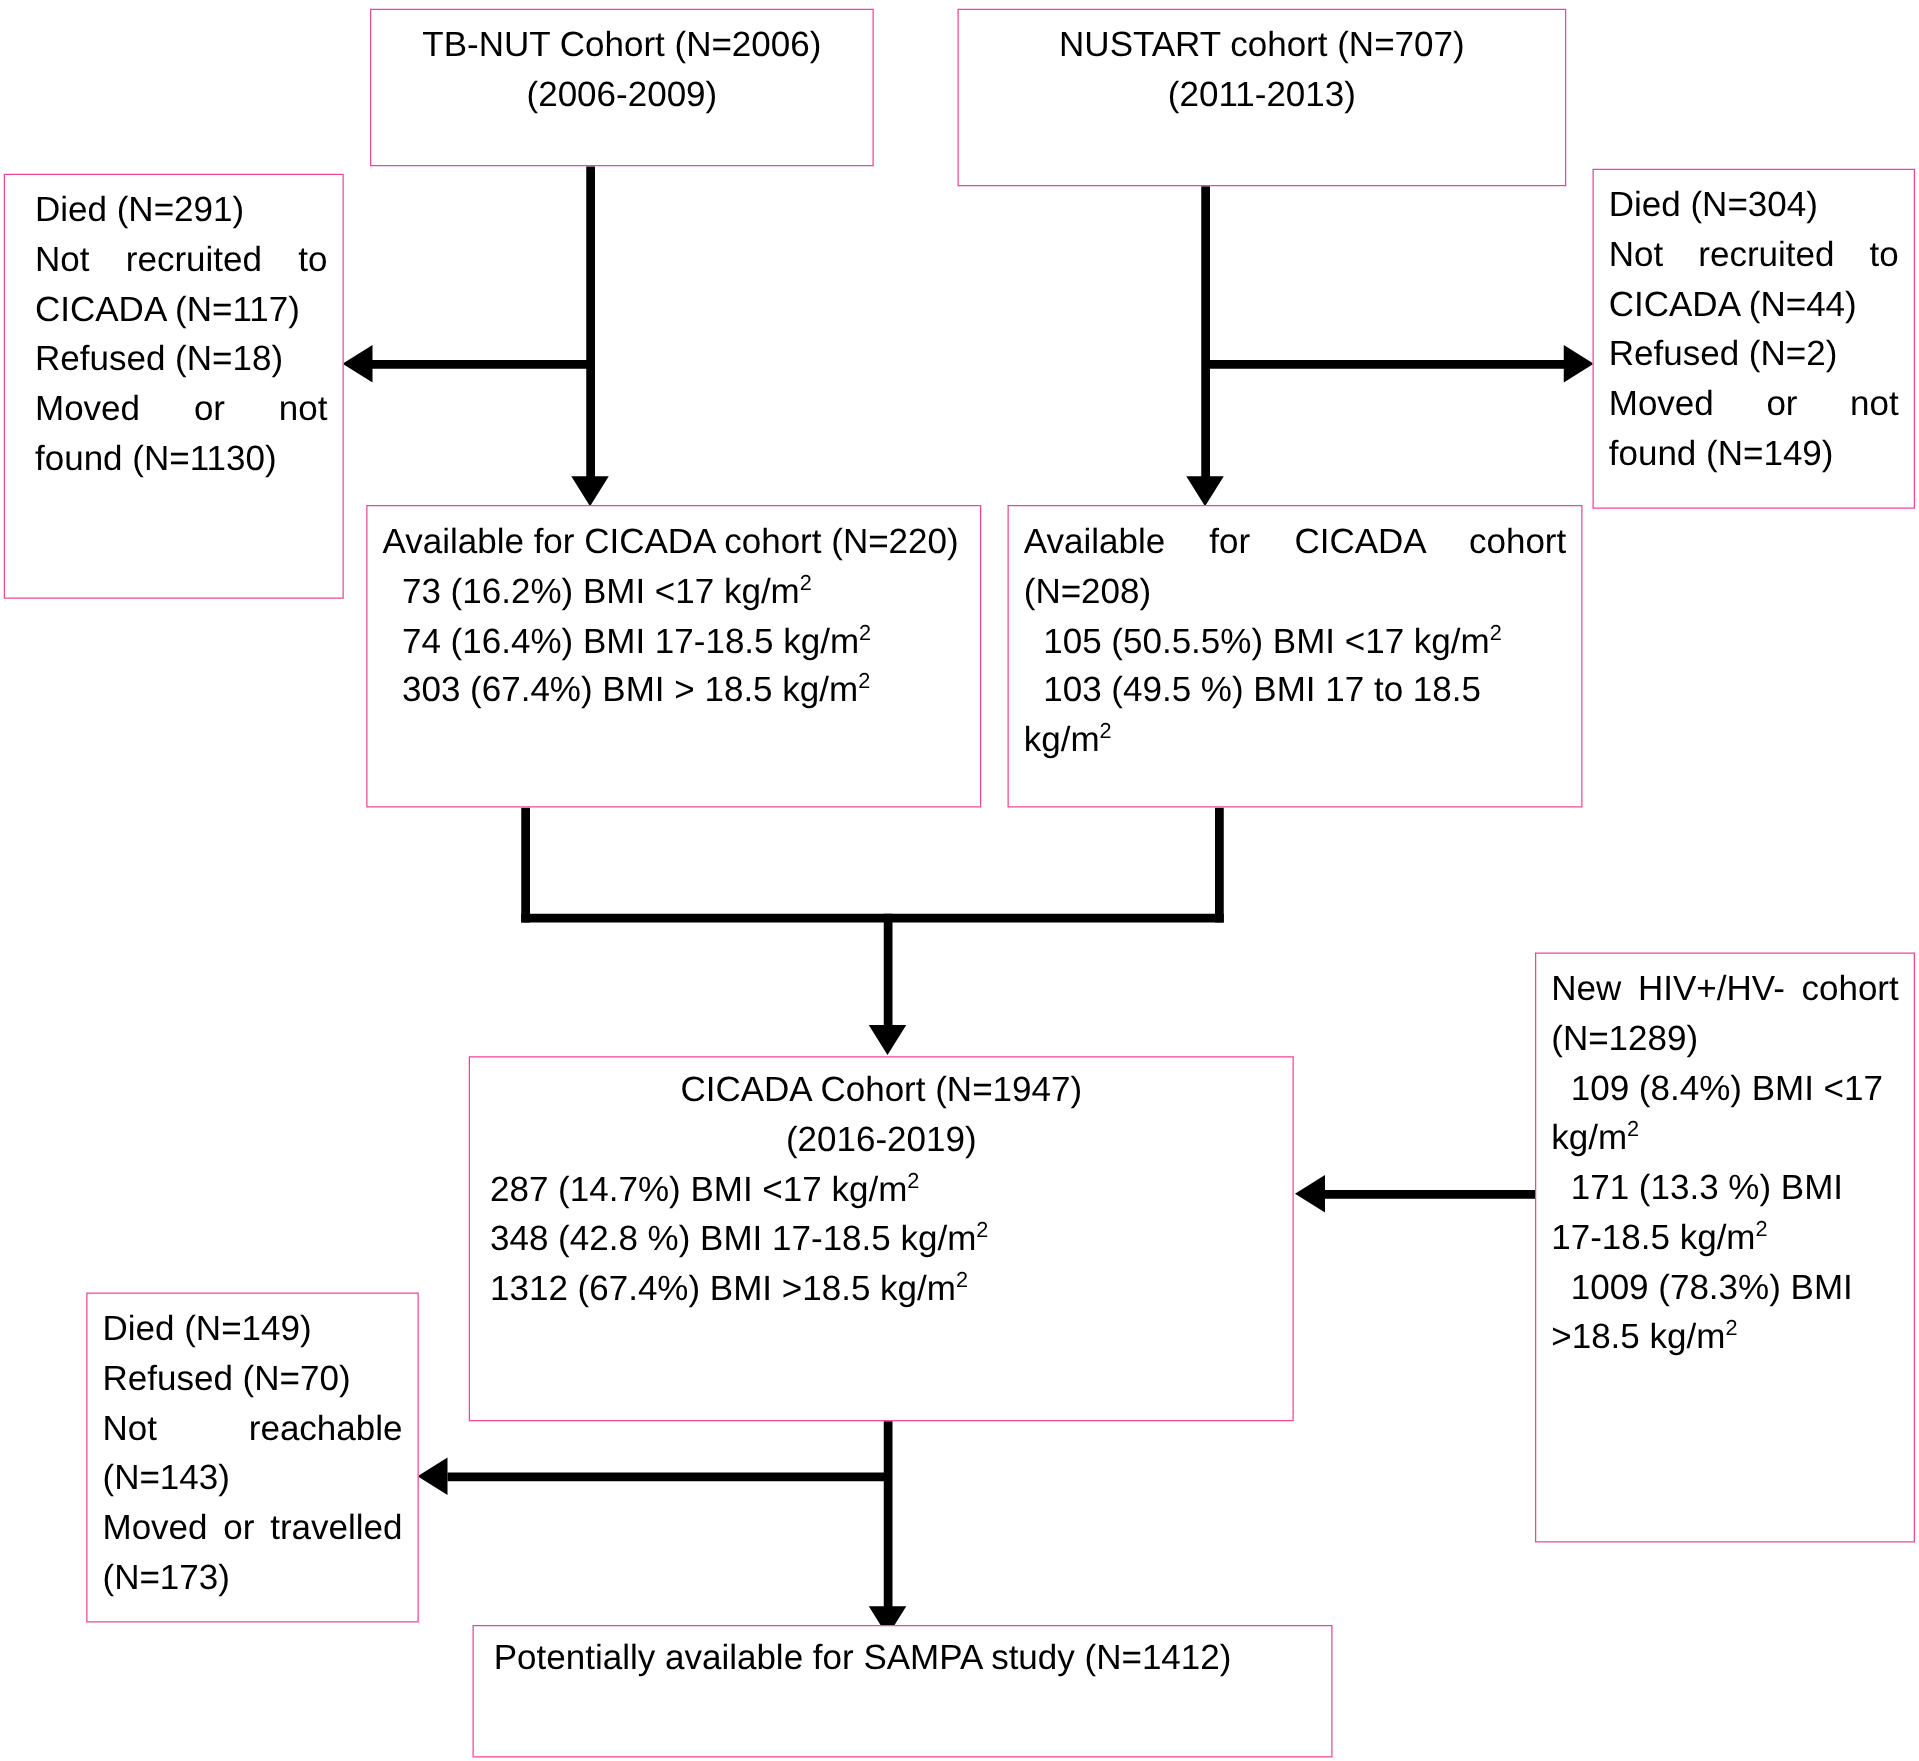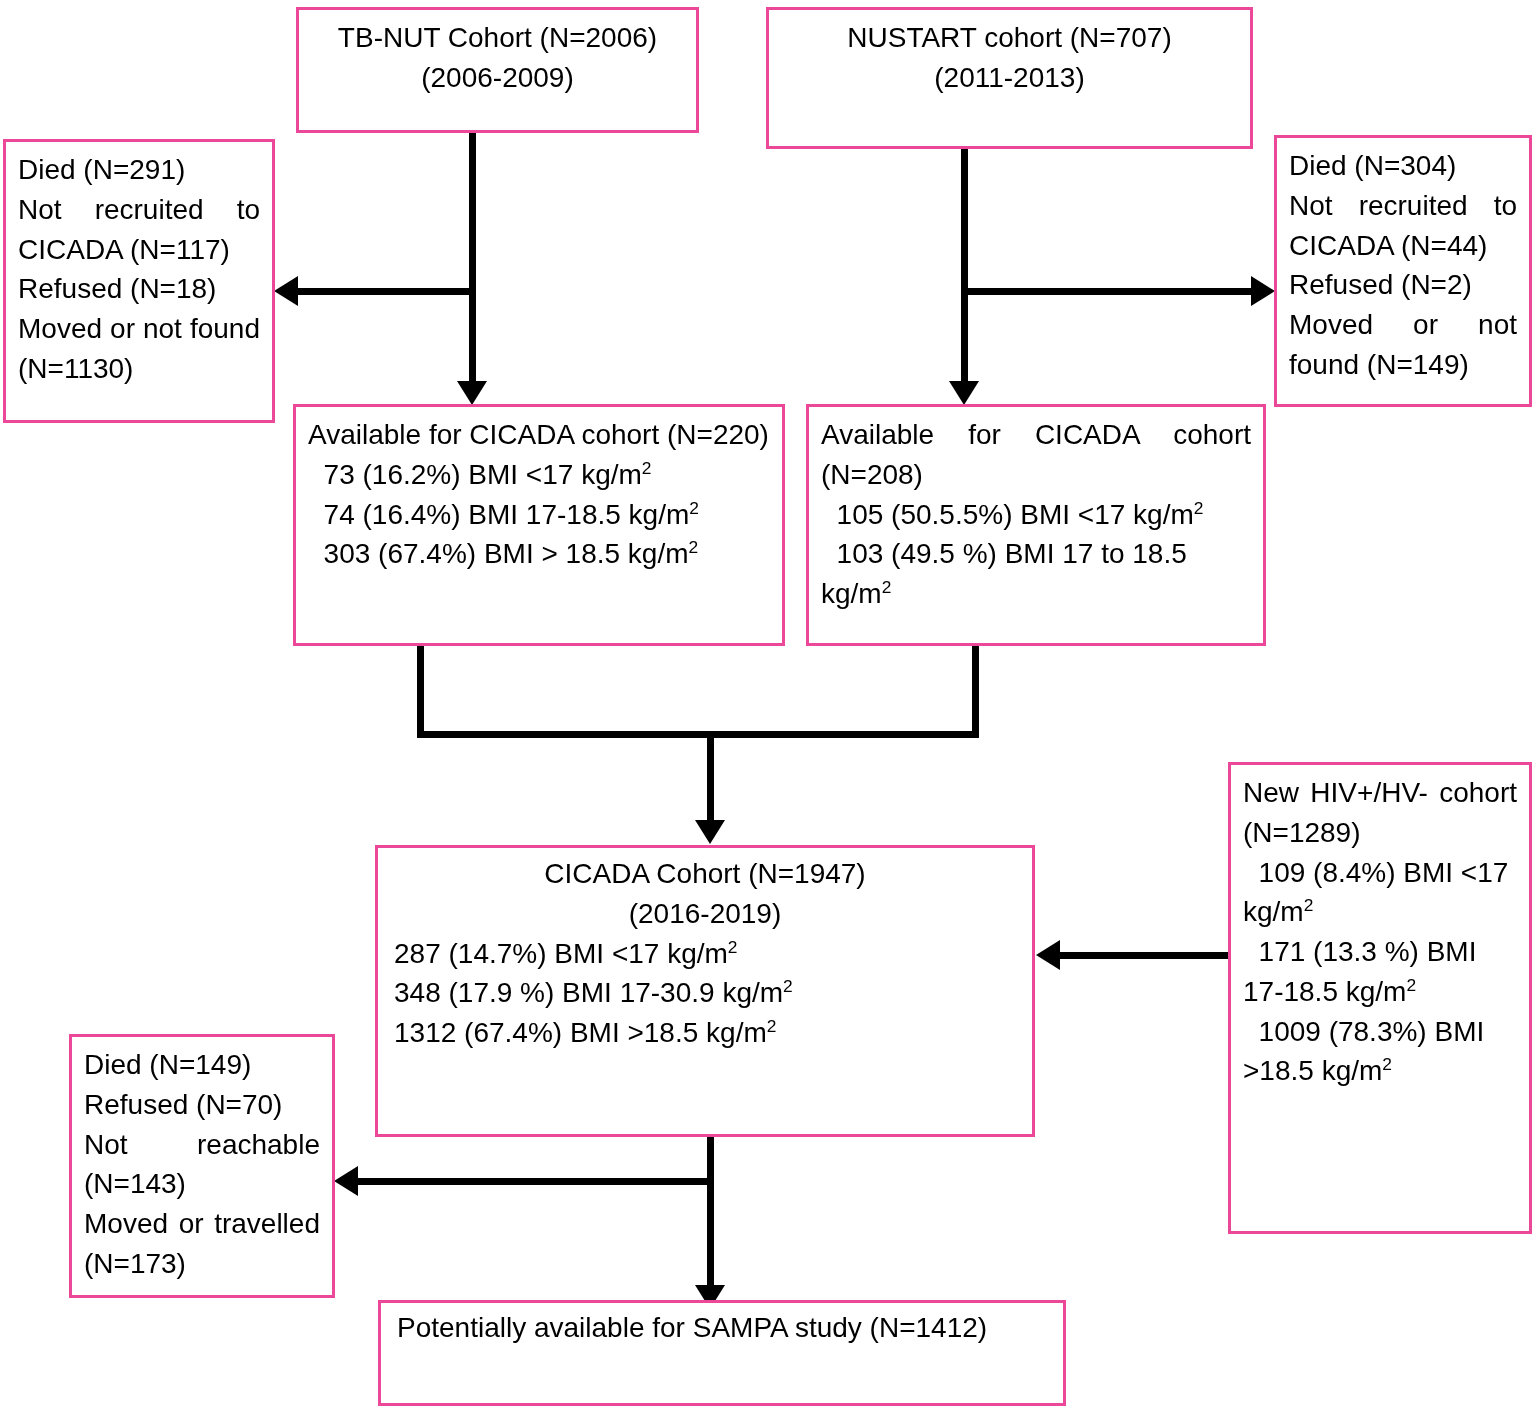--- a/index.html
+++ b/index.html
@@ -12,21 +12,21 @@
     width: 1535px;
     height: 1409px;
     background: #ffffff;
     font-family: "Liberation Sans", sans-serif;
     color: #000000;
     overflow: hidden;
   }
   .box {
     position: absolute;
     box-sizing: border-box;
-    border: 3px solid #ec4899;
+    border: 1px solid #ec4899;
     background: #ffffff;
     z-index: 5;
   }
   .box-inner {
     padding: 8px 12px;
     font-size: 28px;
     line-height: 1.42;
   }
   .ctr { text-align: center; }
   .just { text-align: justify; text-align-last: left; }
@@ -87,21 +87,21 @@
     </div>
   </div>
 
   <div class="box" style="left:766px; top:7px; width:487px; height:142px;">
     <div class="box-inner ctr">
       <p class="p0">NUSTART cohort (N=707)</p>
       <p class="p0">(2011-2013)</p>
     </div>
   </div>
 
-  <div class="box" style="left:3px; top:139px; width:272px; height:284px;">
+  <div class="box" style="left:3px; top:139px; width:272px; height:340px;padding-left:12px;">
     <div class="box-inner just">
       <p class="p0 lastline">Died (N=291)</p>
       <p class="p0">Not recruited to CICADA (N=117)</p>
       <p class="p0 lastline">Refused (N=18)</p>
       <p class="p0">Moved or not found (N=1130)</p>
     </div>
   </div>
 
   <div class="box" style="left:1274px; top:135px; width:258px; height:272px;">
     <div class="box-inner just">
@@ -127,21 +127,21 @@
       <p class="p0 lastline">&nbsp;&nbsp;<span>105 (50.5.5%) BMI &lt;17 kg/m</span><sup>2</sup></p>
       <p class="p0 lastline">&nbsp;&nbsp;<span>103 (49.5 %) BMI 17 to 18.5 kg/m</span><sup>2</sup></p>
     </div>
   </div>
 
   <div class="box" style="left:375px; top:845px; width:660px; height:292px;">
     <div class="box-inner" style="padding:6px 16px;">
       <p class="p0 ctr">CICADA Cohort (N=1947)</p>
       <p class="p0 ctr">(2016-2019)</p>
       <p class="p0"><span>287 (14.7%) BMI &lt;17 kg/m</span><sup>2</sup></p>
-      <p class="p0"><span>348 (17.9 %) BMI 17-30.9 kg/m</span><sup>2</sup></p>
+      <p class="p0"><span>348 (42.8 %) BMI 17-18.5 kg/m</span><sup>2</sup></p>
       <p class="p0"><span>1312 (67.4%) BMI &gt;18.5 kg/m</span><sup>2</sup></p>
     </div>
   </div>
 
   <div class="box" style="left:1228px; top:762px; width:304px; height:472px;">
     <div class="box-inner just">
       <p class="p0">New HIV+/HV- cohort (N=1289)</p>
       <p class="p0 lastline">&nbsp;&nbsp;<span>109 (8.4%) BMI &lt;17 kg/m</span><sup>2</sup></p>
       <p class="p0 lastline">&nbsp;&nbsp;<span>171 (13.3 %) BMI 17-18.5 kg/m</span><sup>2</sup></p>
       <p class="p0 lastline">&nbsp;&nbsp;<span>1009 (78.3%) BMI &gt;18.5 kg/m</span><sup>2</sup></p>

